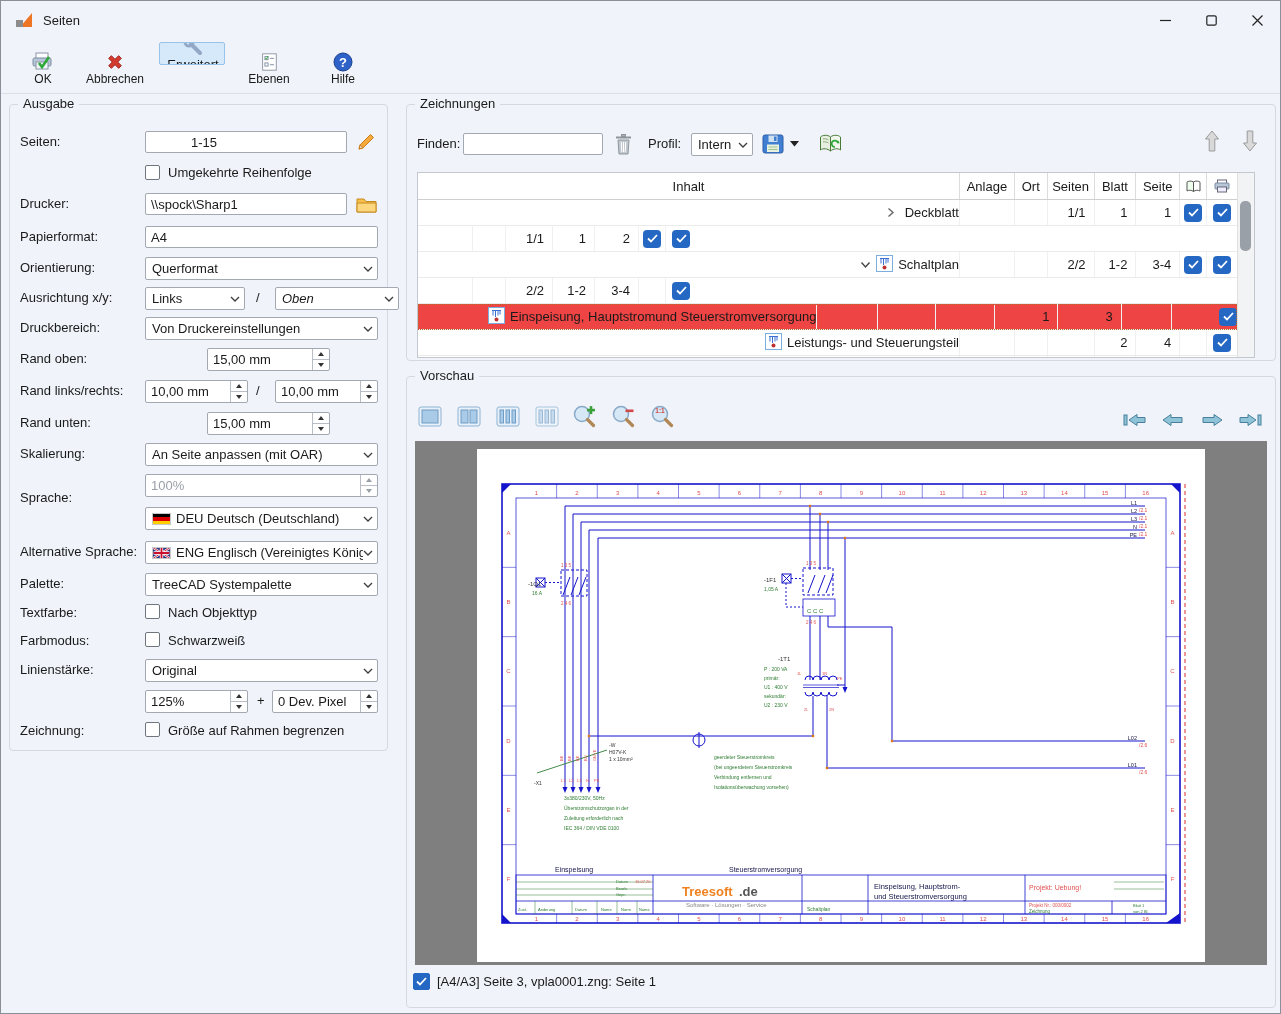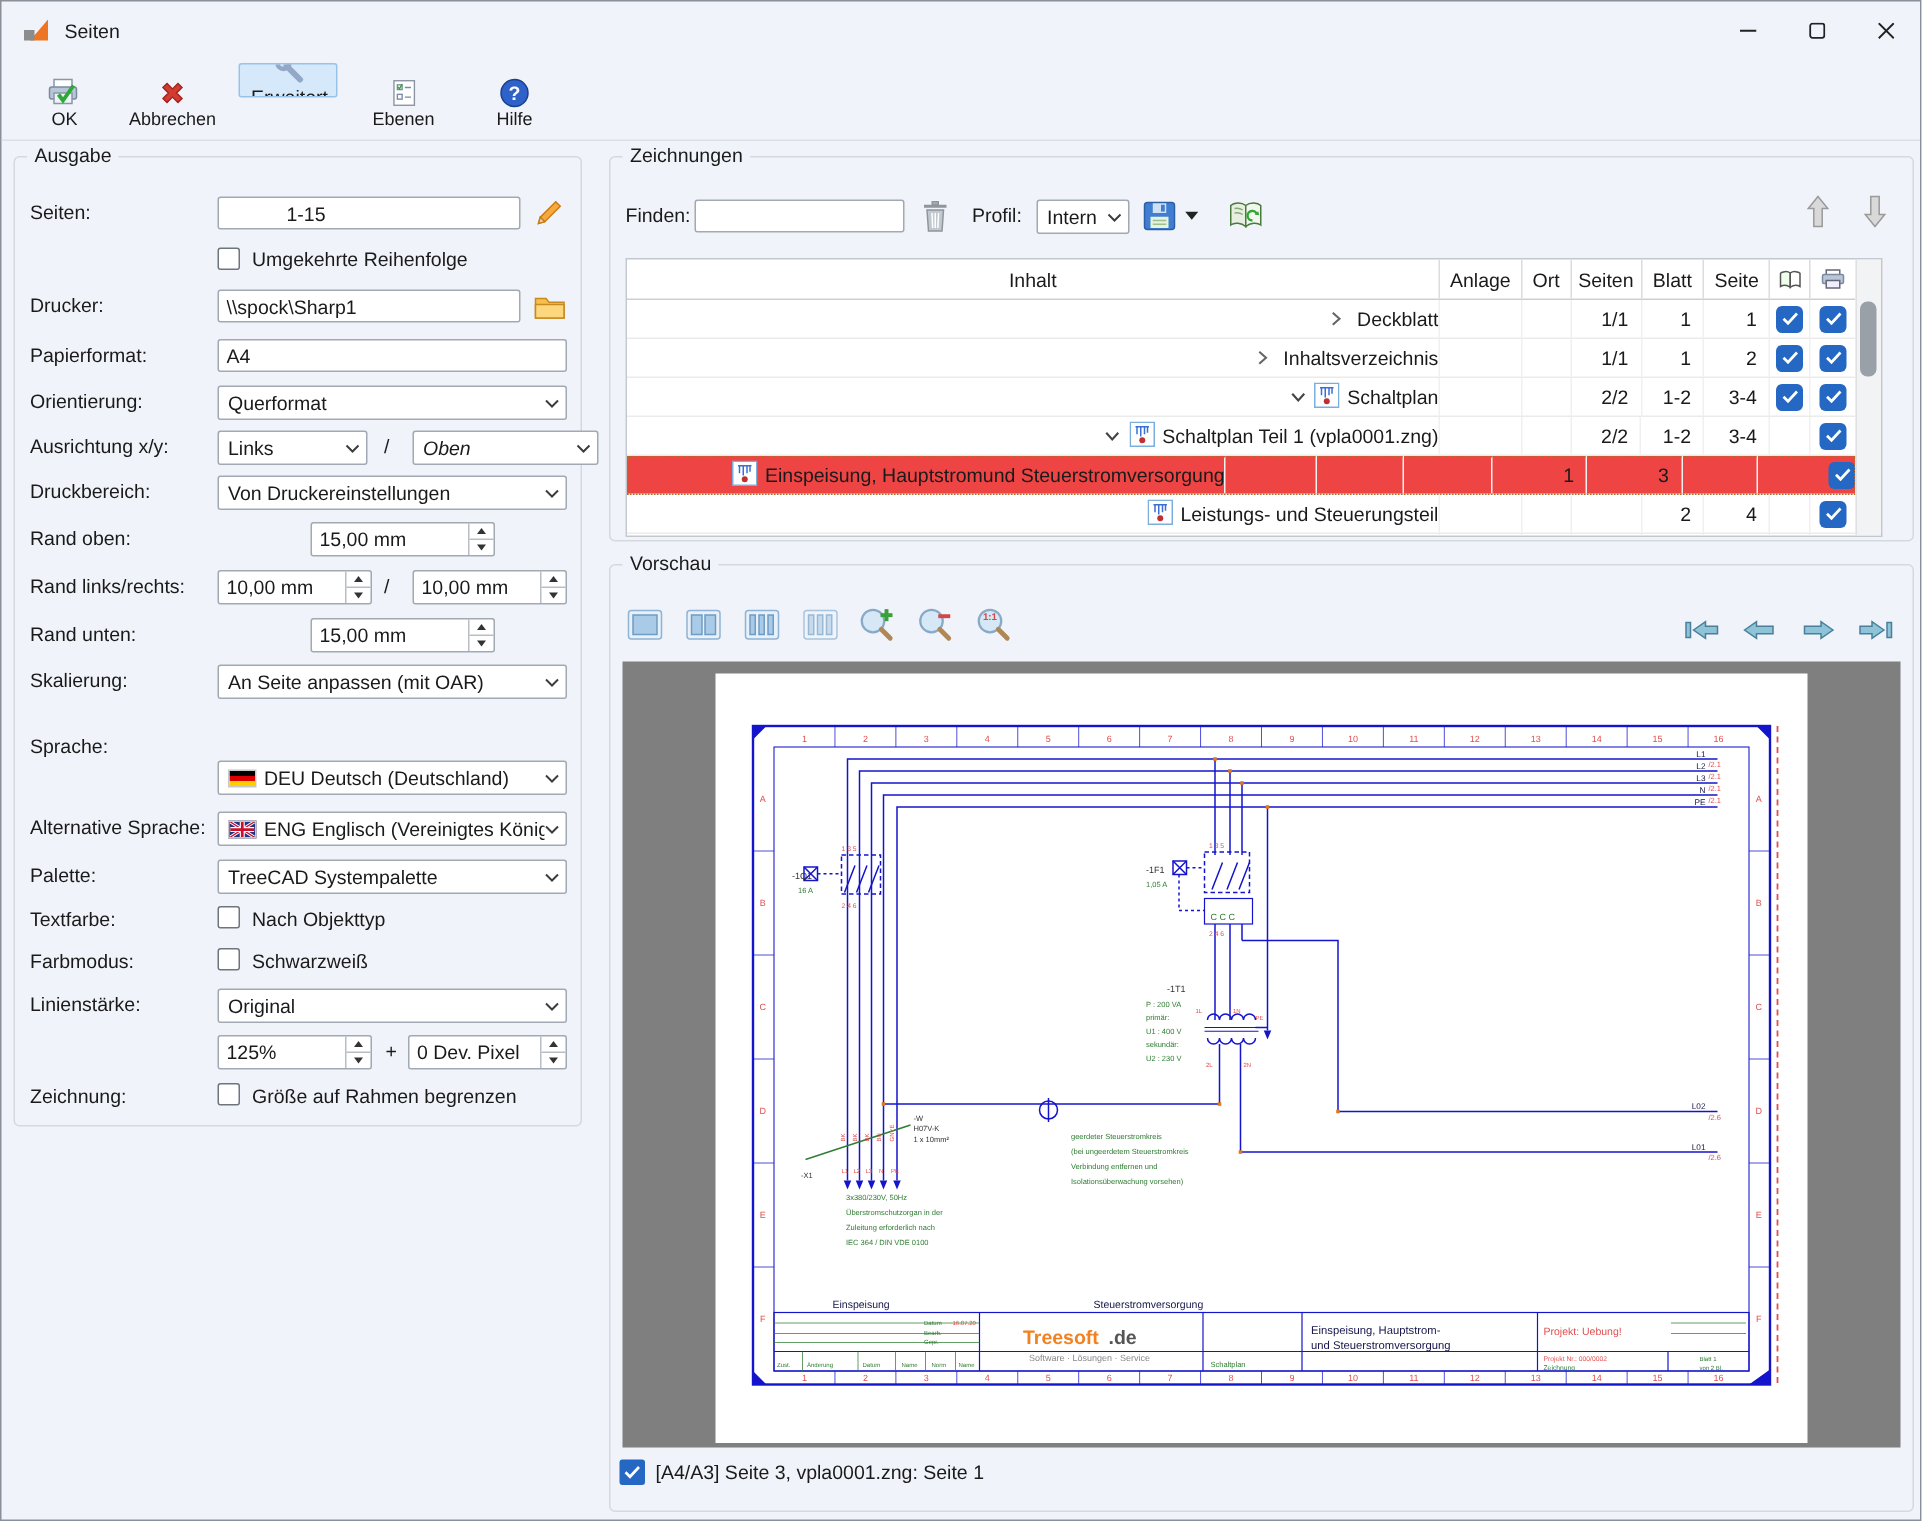--- a/index.html
+++ b/index.html
@@ -241,20 +241,27 @@
       </div>
 
     <span class="flabel" style="top:341px;">Skalierung:</span>
     <div class="sel" style="left:135px;top:338px;width:233px;">
         <span class="seltext">An Seite anpassen (mit OAR)</span>
         <svg class="chev" width="10" height="6" viewBox="0 0 10 6">
           <path d="M1 1 L5 5 L9 1" fill="none" stroke="#3c3c3c" stroke-width="1.3"></path>
         </svg>
       </div>
 
+    <div class="spin dis" style="left:135px;top:369px;width:233px;">
+        <input disabled="" value="100%" style="">
+        <div class="sbtns">
+          <div class="sb up"></div>
+          <div class="sb dn"></div>
+        </div>
+      </div>
 
     <span class="flabel" style="top:385px;">Sprache:</span>
     <div class="sel" style="left:135px;top:402px;width:233px;">
         <span class="flag flag-de"></span>
         <span class="seltext">DEU Deutsch (Deutschland)</span>
         <svg class="chev" width="10" height="6" viewBox="0 0 10 6">
           <path d="M1 1 L5 5 L9 1" fill="none" stroke="#3c3c3c" stroke-width="1.3"></path>
         </svg>
       </div>
 
@@ -422,28 +429,20 @@
               </div>
               <div class="tcell ctr" style="width: 30px; border-right: none;">
                 <span class="check">
                   <svg width="11" height="9" viewBox="0 0 11 9">
                     <path d="M1 4.5 L4 7.5 L10 1" fill="none" stroke="#fff" stroke-width="1.8"></path>
                   </svg>
                 </span>
               </div>
             </div>
             <div class="trow">
-              <div class="tcell" style="width: 544px; padding-left: 2px;">
-                <span class="chevbox">
-                  <svg width="11" height="11" viewBox="0 0 11 11">
-                    <path d="M3.5 1.5 L8 5.5 L3.5 9.5" fill="none" stroke="#666" stroke-width="1.4"></path>
-                  </svg>
-                </span>
-                <span class="tlabel">Inhaltsverzeichnis</span>
-              </div>
               <div class="tcell num" style="width: 55px;"></div>
               <div class="tcell num" style="width: 33px;"></div>
               <div class="tcell num" style="width: 47px;">1/1</div>
               <div class="tcell num" style="width: 42px;">1</div>
               <div class="tcell num" style="width: 44px;">2</div>
               <div class="tcell ctr" style="width: 27px;">
                 <span class="check">
                   <svg width="11" height="9" viewBox="0 0 11 9">
                     <path d="M1 4.5 L4 7.5 L10 1" fill="none" stroke="#fff" stroke-width="1.8"></path>
                   </svg>
@@ -485,33 +484,20 @@
               </div>
               <div class="tcell ctr" style="width: 30px; border-right: none;">
                 <span class="check">
                   <svg width="11" height="9" viewBox="0 0 11 9">
                     <path d="M1 4.5 L4 7.5 L10 1" fill="none" stroke="#fff" stroke-width="1.8"></path>
                   </svg>
                 </span>
               </div>
             </div>
             <div class="trow">
-              <div class="tcell" style="width: 544px; padding-left: 26px;">
-                <span class="chevbox">
-                  <svg width="11" height="11" viewBox="0 0 11 11">
-                    <path d="M1.5 3.5 L5.5 8 L9.5 3.5" fill="none" stroke="#444" stroke-width="1.4"></path>
-                  </svg>
-                </span>
-                <span class="nodeicon"><svg width="17" height="17" viewBox="0 0 17 17">
-                    <rect x="0.5" y="0.5" width="16" height="16" fill="#fff" stroke="#7aaede"></rect>
-                    <path d="M4 3.5 h9 M5 3.5 v5 M7.5 3.5 v6.5 M10 3.5 v5 M12 3.5 v4" stroke="#3b6fd4" stroke-width="1" fill="none"></path>
-                    <circle cx="8.5" cy="12.5" r="2" fill="#c03030"></circle>
-                  </svg></span>
-                <span class="tlabel">Schaltplan Teil 1 (vpla0001.zng)</span>
-              </div>
               <div class="tcell num" style="width: 55px;"></div>
               <div class="tcell num" style="width: 33px;"></div>
               <div class="tcell num" style="width: 47px;">2/2</div>
               <div class="tcell num" style="width: 42px;">1-2</div>
               <div class="tcell num" style="width: 44px;">3-4</div>
               <div class="tcell ctr" style="width: 27px;"></div>
               <div class="tcell ctr" style="width: 30px; border-right: none;">
                 <span class="check">
                   <svg width="11" height="9" viewBox="0 0 11 9">
                     <path d="M1 4.5 L4 7.5 L10 1" fill="none" stroke="#fff" stroke-width="1.8"></path>

